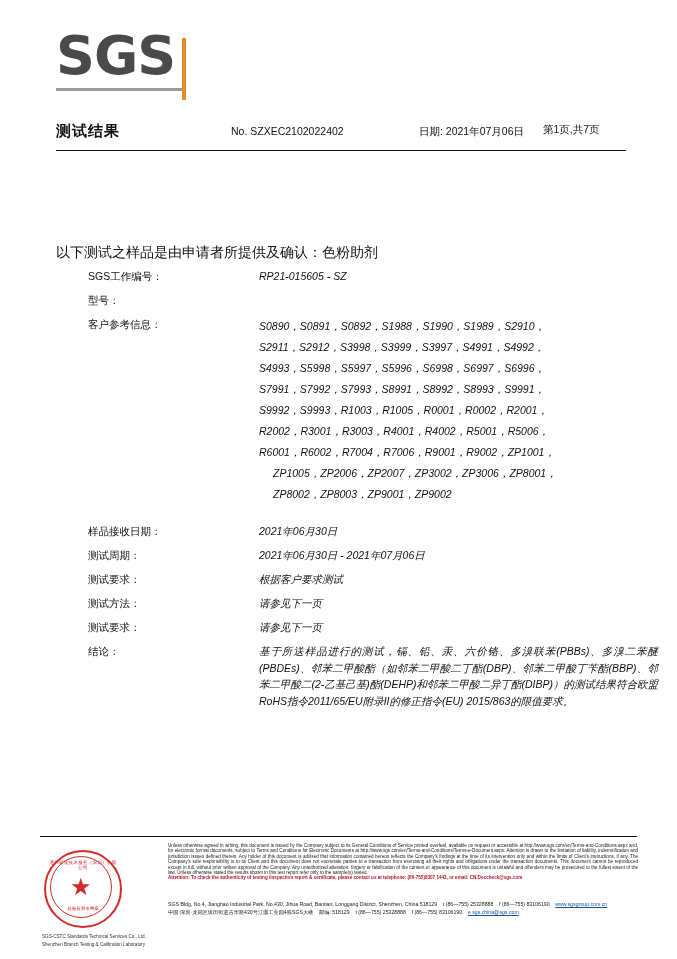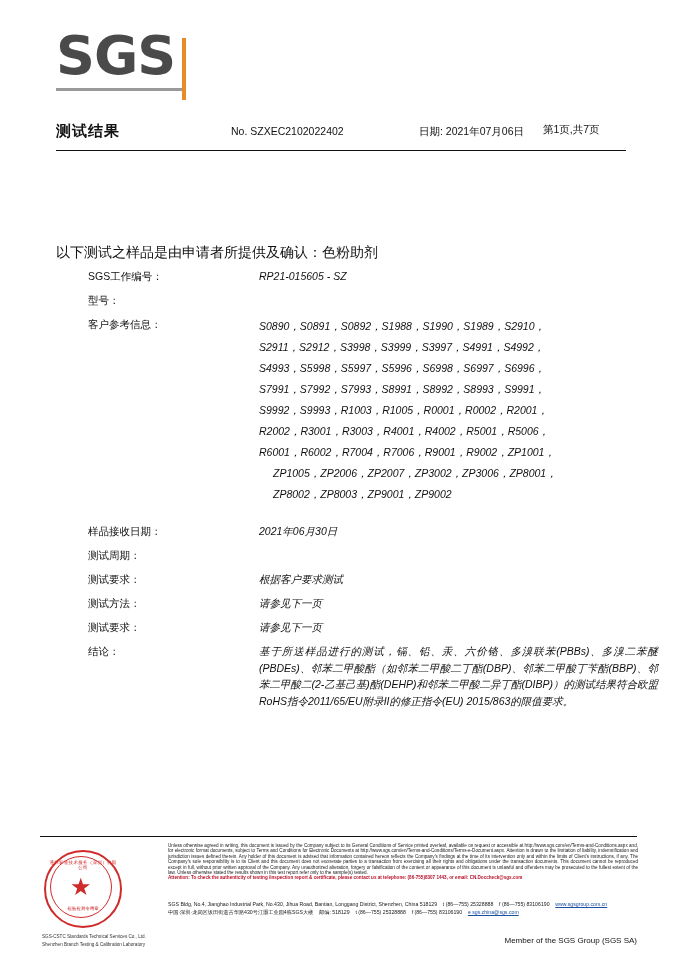--- a/index.html
+++ b/index.html
@@ -318,20 +318,21 @@
     </div>
 
     <div style="height:10px"></div>
 
     <div class="field-row">
       <div class="field-label">样品接收日期：</div>
       <div class="field-value">2021年06月30日</div>
     </div>
     <div class="field-row">
       <div class="field-label">测试周期：</div>
+      <div class="field-value">2021年06月30日 - 2021年07月06日</div>
     </div>
     <div class="field-row">
       <div class="field-label">测试要求：</div>
       <div class="field-value">根据客户要求测试</div>
     </div>
     <div class="field-row">
       <div class="field-label">测试方法：</div>
       <div class="field-value">请参见下一页</div>
     </div>
     <div class="field-row">
@@ -379,15 +380,14 @@
       <span>邮编: 518129</span>
       &nbsp;&nbsp;
       <span>t (86—755) 25328888</span>
       &nbsp;&nbsp;
       <span>f (86—755) 83106190</span>
       &nbsp;&nbsp;
       <span class="lnk">e sgs.china@sgs.com</span>
     </span>
   </div>
 
-  <div class="member-line">Member of the SGS Group (SGS SA)</div>
 
 </div>
 
 </body></html>

